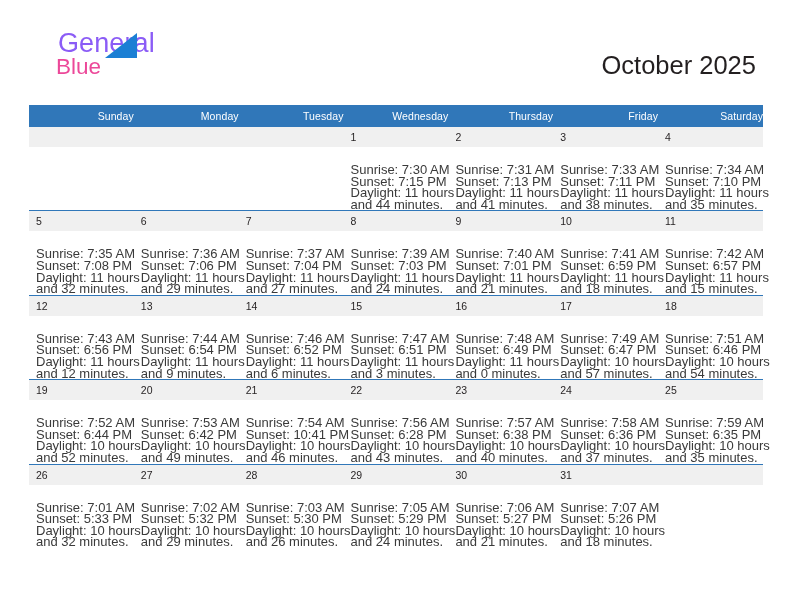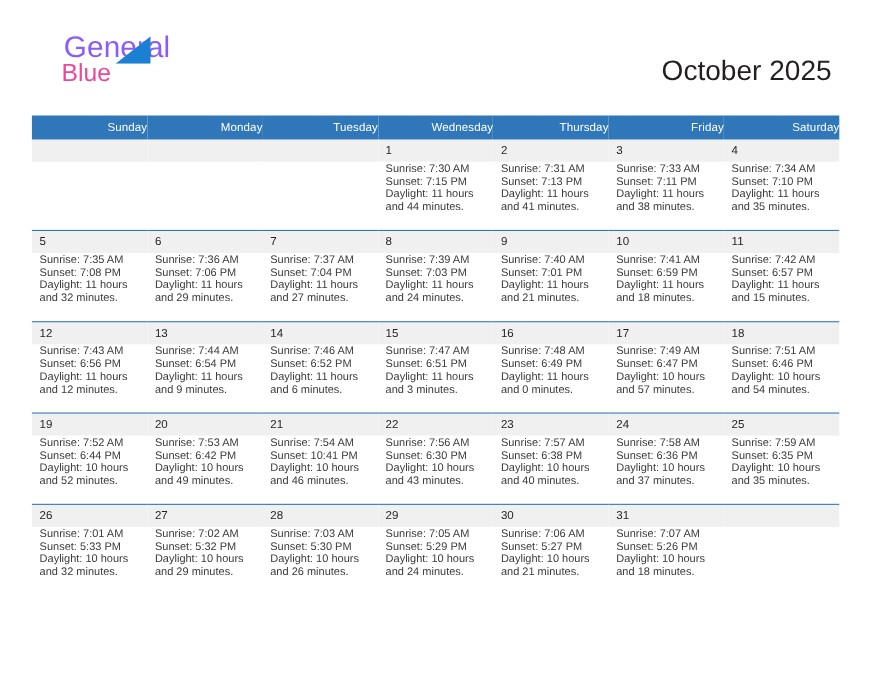--- a/index.html
+++ b/index.html
@@ -117,22 +117,22 @@
     font-size: 10.5px;
     color: #231f20;
     padding: 4px 0 4px 7px;
     height: 12px;
     line-height: 12px;
   }
   .daynum.empty {
     color: transparent;
   }
   .info {
-    padding: 1px 6px 0 7px;
-    font-size: 10px;
+    padding: 17px 6px 0 7px;
+    font-size: 13px;
     line-height: 11.6px;
     color: #3a3a3a;
   }
   .info div {
     white-space: nowrap;
   }
   .cell-empty .info { visibility: hidden; }
 </style>
 </head>
 <body>
@@ -390,21 +390,21 @@
               <div>Sunrise: 7:54 AM</div>
               <div>Sunset: 10:41 PM</div>
               <div>Daylight: 10 hours</div>
               <div>and 46 minutes.</div>
             </div>
           </td>
           <td>
             <span class="daynum">22</span>
             <div class="info">
               <div>Sunrise: 7:56 AM</div>
-              <div>Sunset: 6:30 PM</div>
+              <div>Sunset: 6:28 PM</div>
               <div>Daylight: 10 hours</div>
               <div>and 43 minutes.</div>
             </div>
           </td>
           <td>
             <span class="daynum">23</span>
             <div class="info">
               <div>Sunrise: 7:57 AM</div>
               <div>Sunset: 6:38 PM</div>
               <div>Daylight: 10 hours</div>

